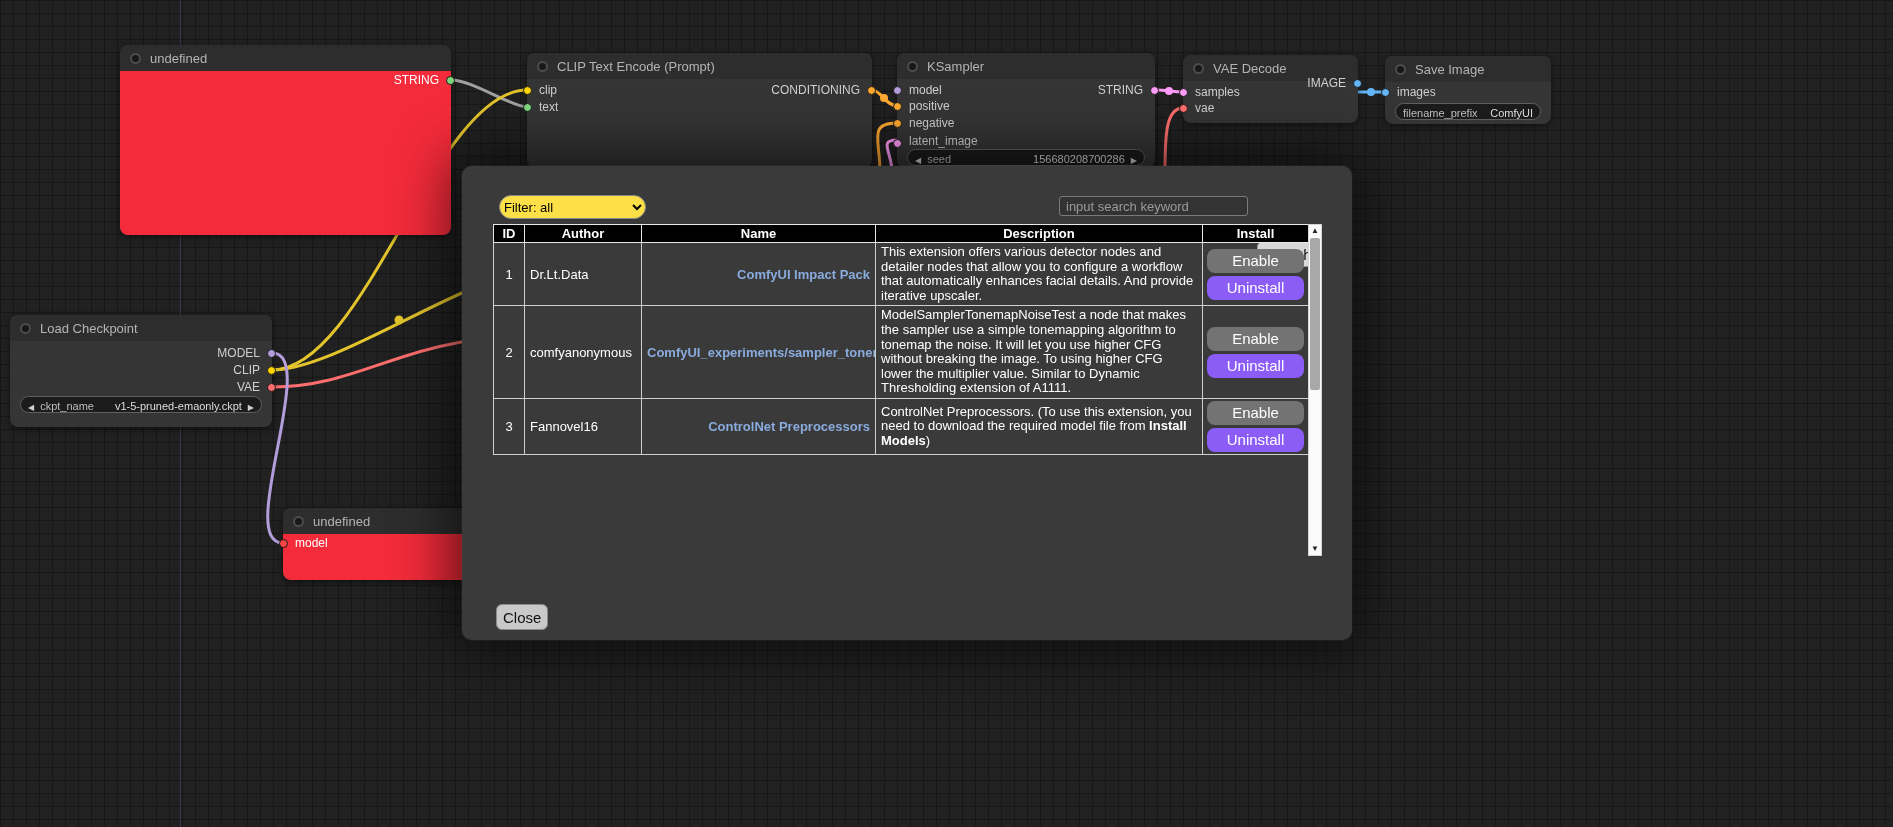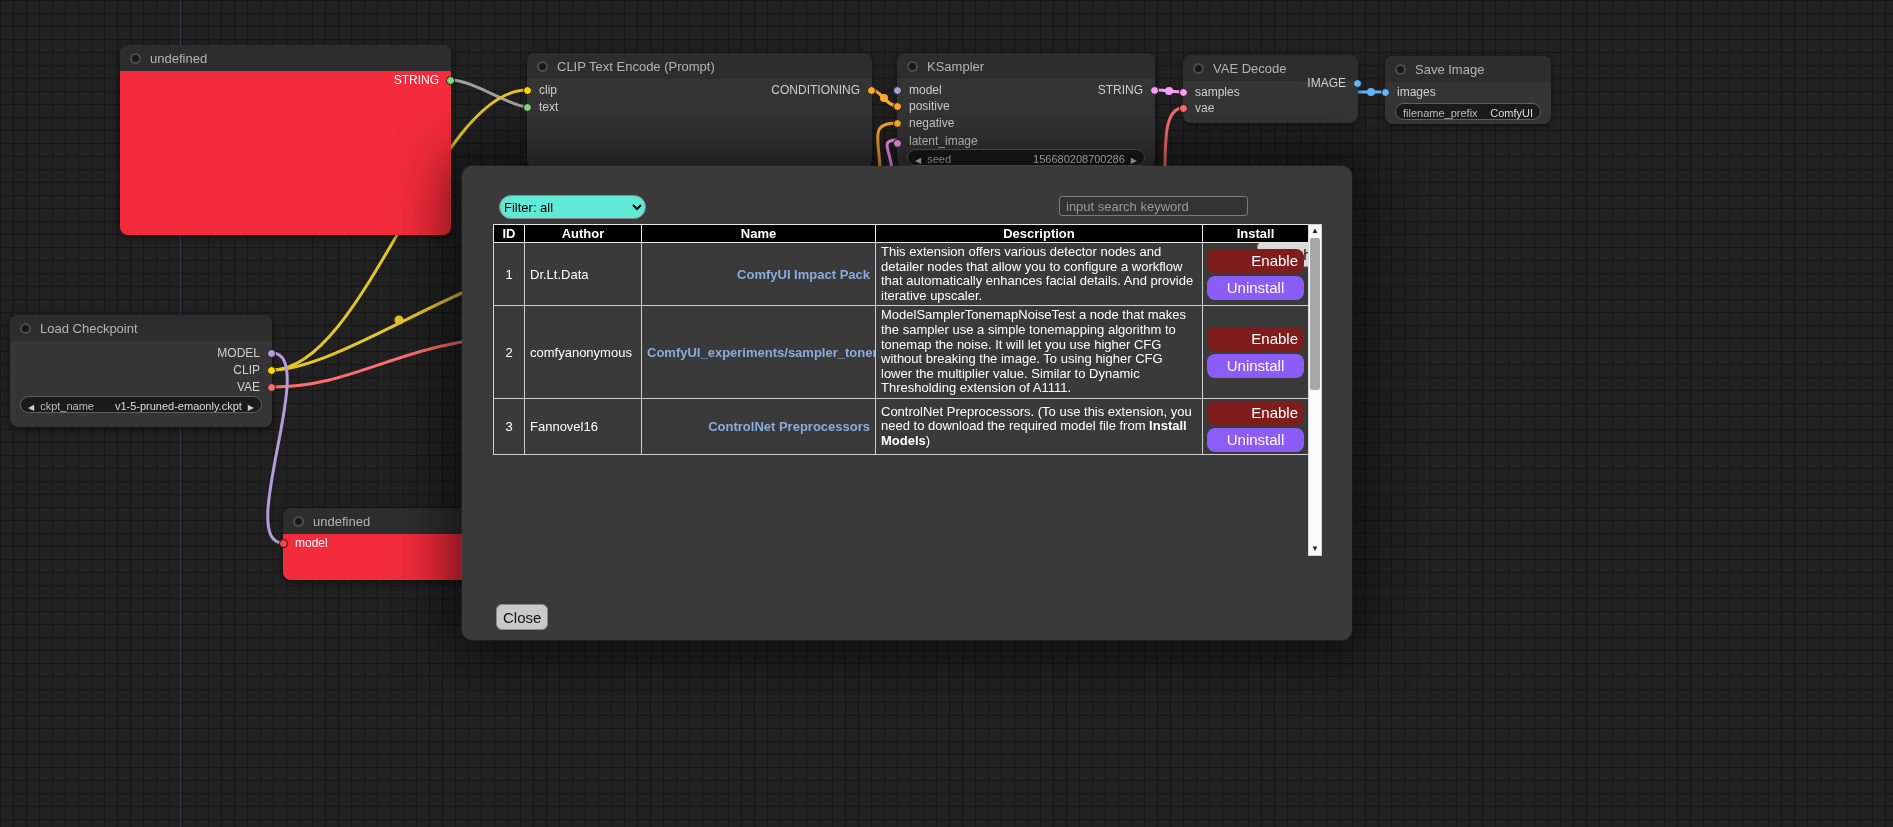--- a/index.html
+++ b/index.html
@@ -48,42 +48,42 @@
   #n-vae{left:1183px;top:55px;width:175px;height:68px;}
   #n-save{left:1385px;top:56px;width:166px;height:68px;}
   #n-ckpt{left:10px;top:315px;width:262px;height:112px;}
   #n-undef-bottom{left:283px;top:508px;width:245px;height:72px;}
 
   
   .modal{position:absolute;left:462px;top:166px;width:890px;height:474px;background:#3a3a3a;
         border-radius:10px;z-index:10;
         box-shadow:0 0 55px 12px rgba(0,0,0,.6),0 0 0 1px rgba(255,255,255,.07);}
   .filter-select{position:absolute;left:37px;top:29px;width:147px;height:24px;font-size:13px;
-        font-family:"Liberation Sans",sans-serif;background:#5eead4;color:#000;border:1px solid #888;border-radius:12px;}
+        font-family:"Liberation Sans",sans-serif;background:#fde047;color:#000;border:1px solid #888;border-radius:12px;}
   .search-input{position:absolute;left:597px;top:30px;width:189px;height:20px;background:#333;
         border:1px solid #7a7a7a;border-radius:3px;color:#ddd;font-size:13px;padding:0 6px;
         box-sizing:border-box;font-family:"Liberation Sans",sans-serif;}
   .search-input::placeholder{color:#9a9a9a;}
   .search-btn{position:absolute;left:795px;top:27px;width:60px;height:26px;background:#d9d9d9;
         border:1px solid #999;border-radius:6px;font-size:15px;color:#111;
         font-family:"Liberation Sans",sans-serif;cursor:pointer;margin-top:48px;}
   .table-area{position:absolute;left:31px;top:58px;width:829px;height:332px;}
   table.ext{border-collapse:collapse;width:815px;table-layout:fixed;}
   table.ext th{background:#000;color:#fff;font-size:13px;font-weight:bold;border:1px solid #e8e8e8;
         padding:1px 2px;height:15px;}
   table.ext td{border:1px solid #cfcfcf;color:#fff;font-size:13px;padding:2px 5px;vertical-align:middle;}
   td.c-id{text-align:center;}
   td.c-name{white-space:nowrap;overflow:hidden;text-align:right;}
   a.ext-link{color:#8aabdd;font-weight:bold;text-decoration:none;cursor:pointer;}
   td.c-desc{font-size:12.7px;line-height:14.6px;padding:2px 4px;}
   td.c-install{padding:3px 4px;}
   .install-stack{display:flex;flex-direction:column;align-items:center;gap:3px;}
   .btn-enable,.btn-uninstall{width:97px;height:24px;border:none;border-radius:8px;color:#fff;
         font-size:15px;font-family:"Liberation Sans",sans-serif;cursor:pointer;line-height:22px;}
-  .btn-enable{background:#7f1d1d;text-align:right;}
+  .btn-enable{background:#737373;}
   .btn-uninstall{background:#8b5cf6;}
   .sb{position:absolute;left:815px;top:0;width:14px;height:332px;background:#fbfbfb;border:1px solid #d5d5d5;box-sizing:border-box;}
   .sb-up,.sb-down{position:absolute;left:0;width:100%;height:12px;text-align:center;font-size:8px;color:#222;line-height:12px;}
   .sb-up{top:0;} .sb-down{bottom:0;}
   .sb-thumb{position:absolute;left:1px;right:1px;top:13px;height:152px;background:#a8a8a8;border-radius:2px;}
   .close-btn{position:absolute;left:34px;top:438px;width:52px;height:26px;background:#c9c9c9;
         border:1px solid #8a8a8a;border-radius:6px;font-size:15px;color:#111;
         font-family:"Liberation Sans",sans-serif;cursor:pointer;}
 </style>
 </head>

